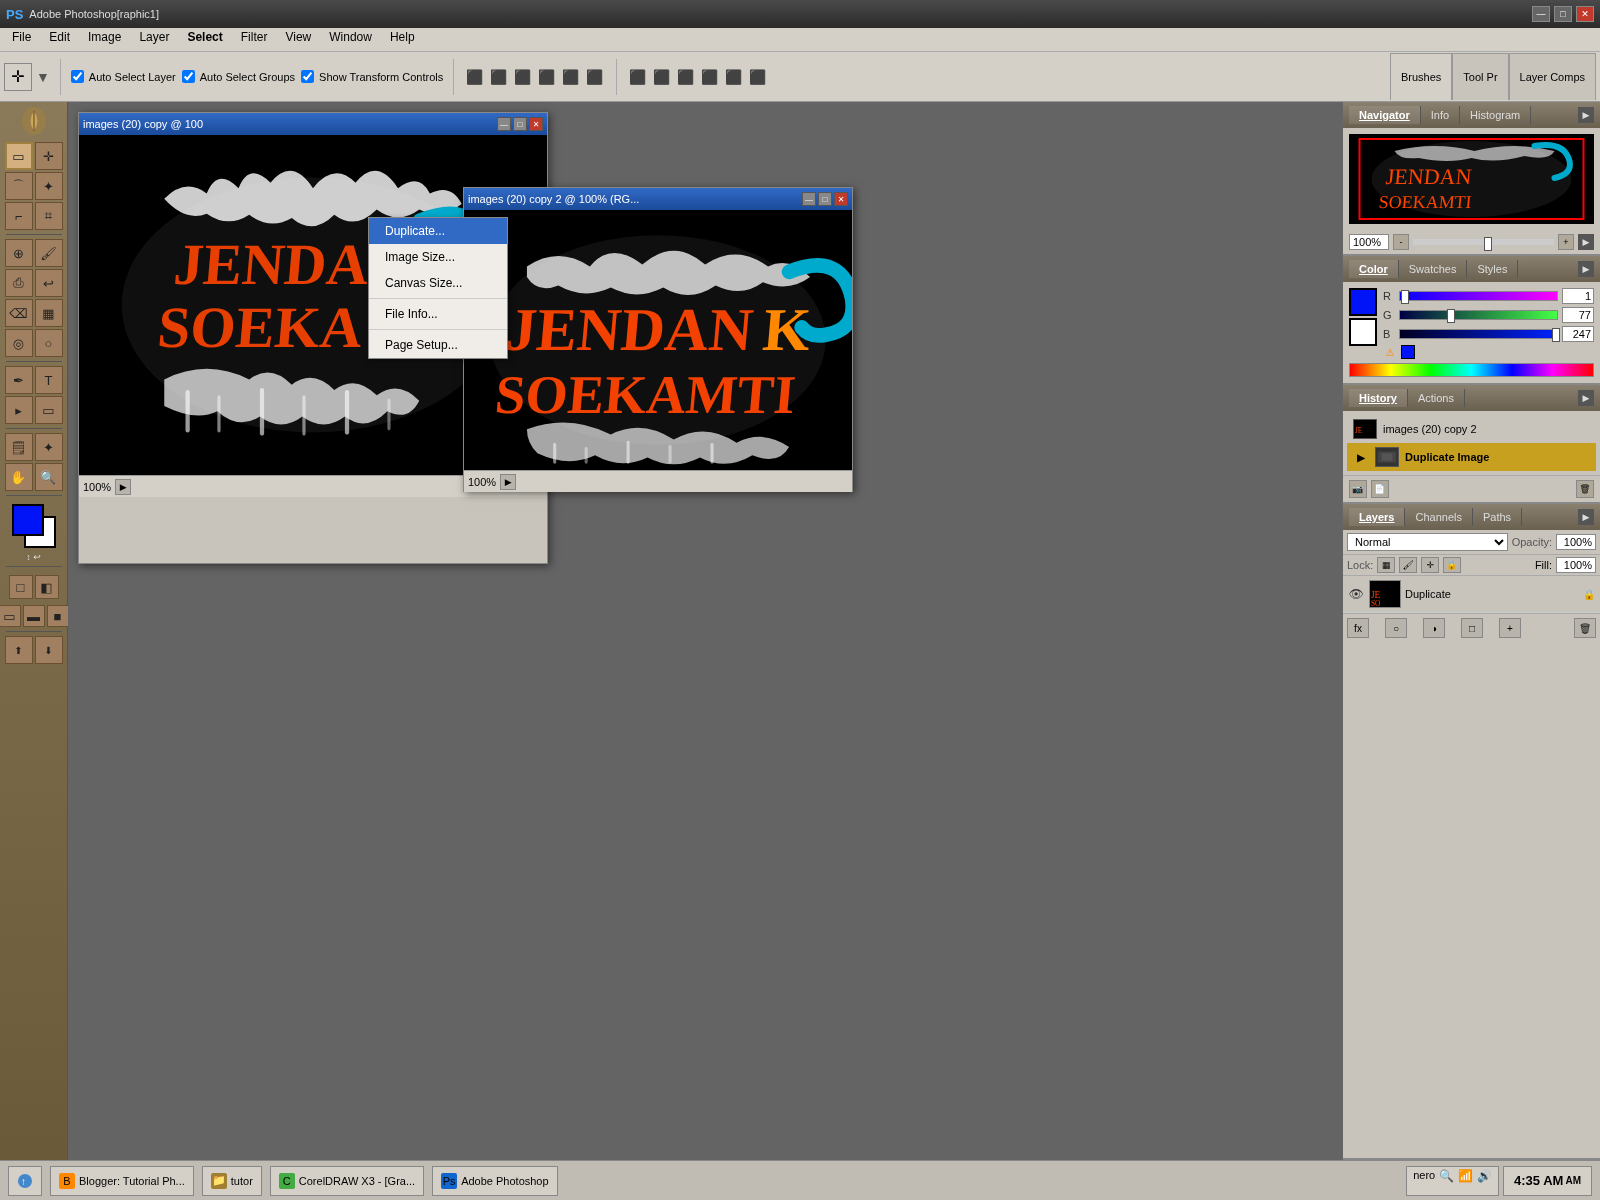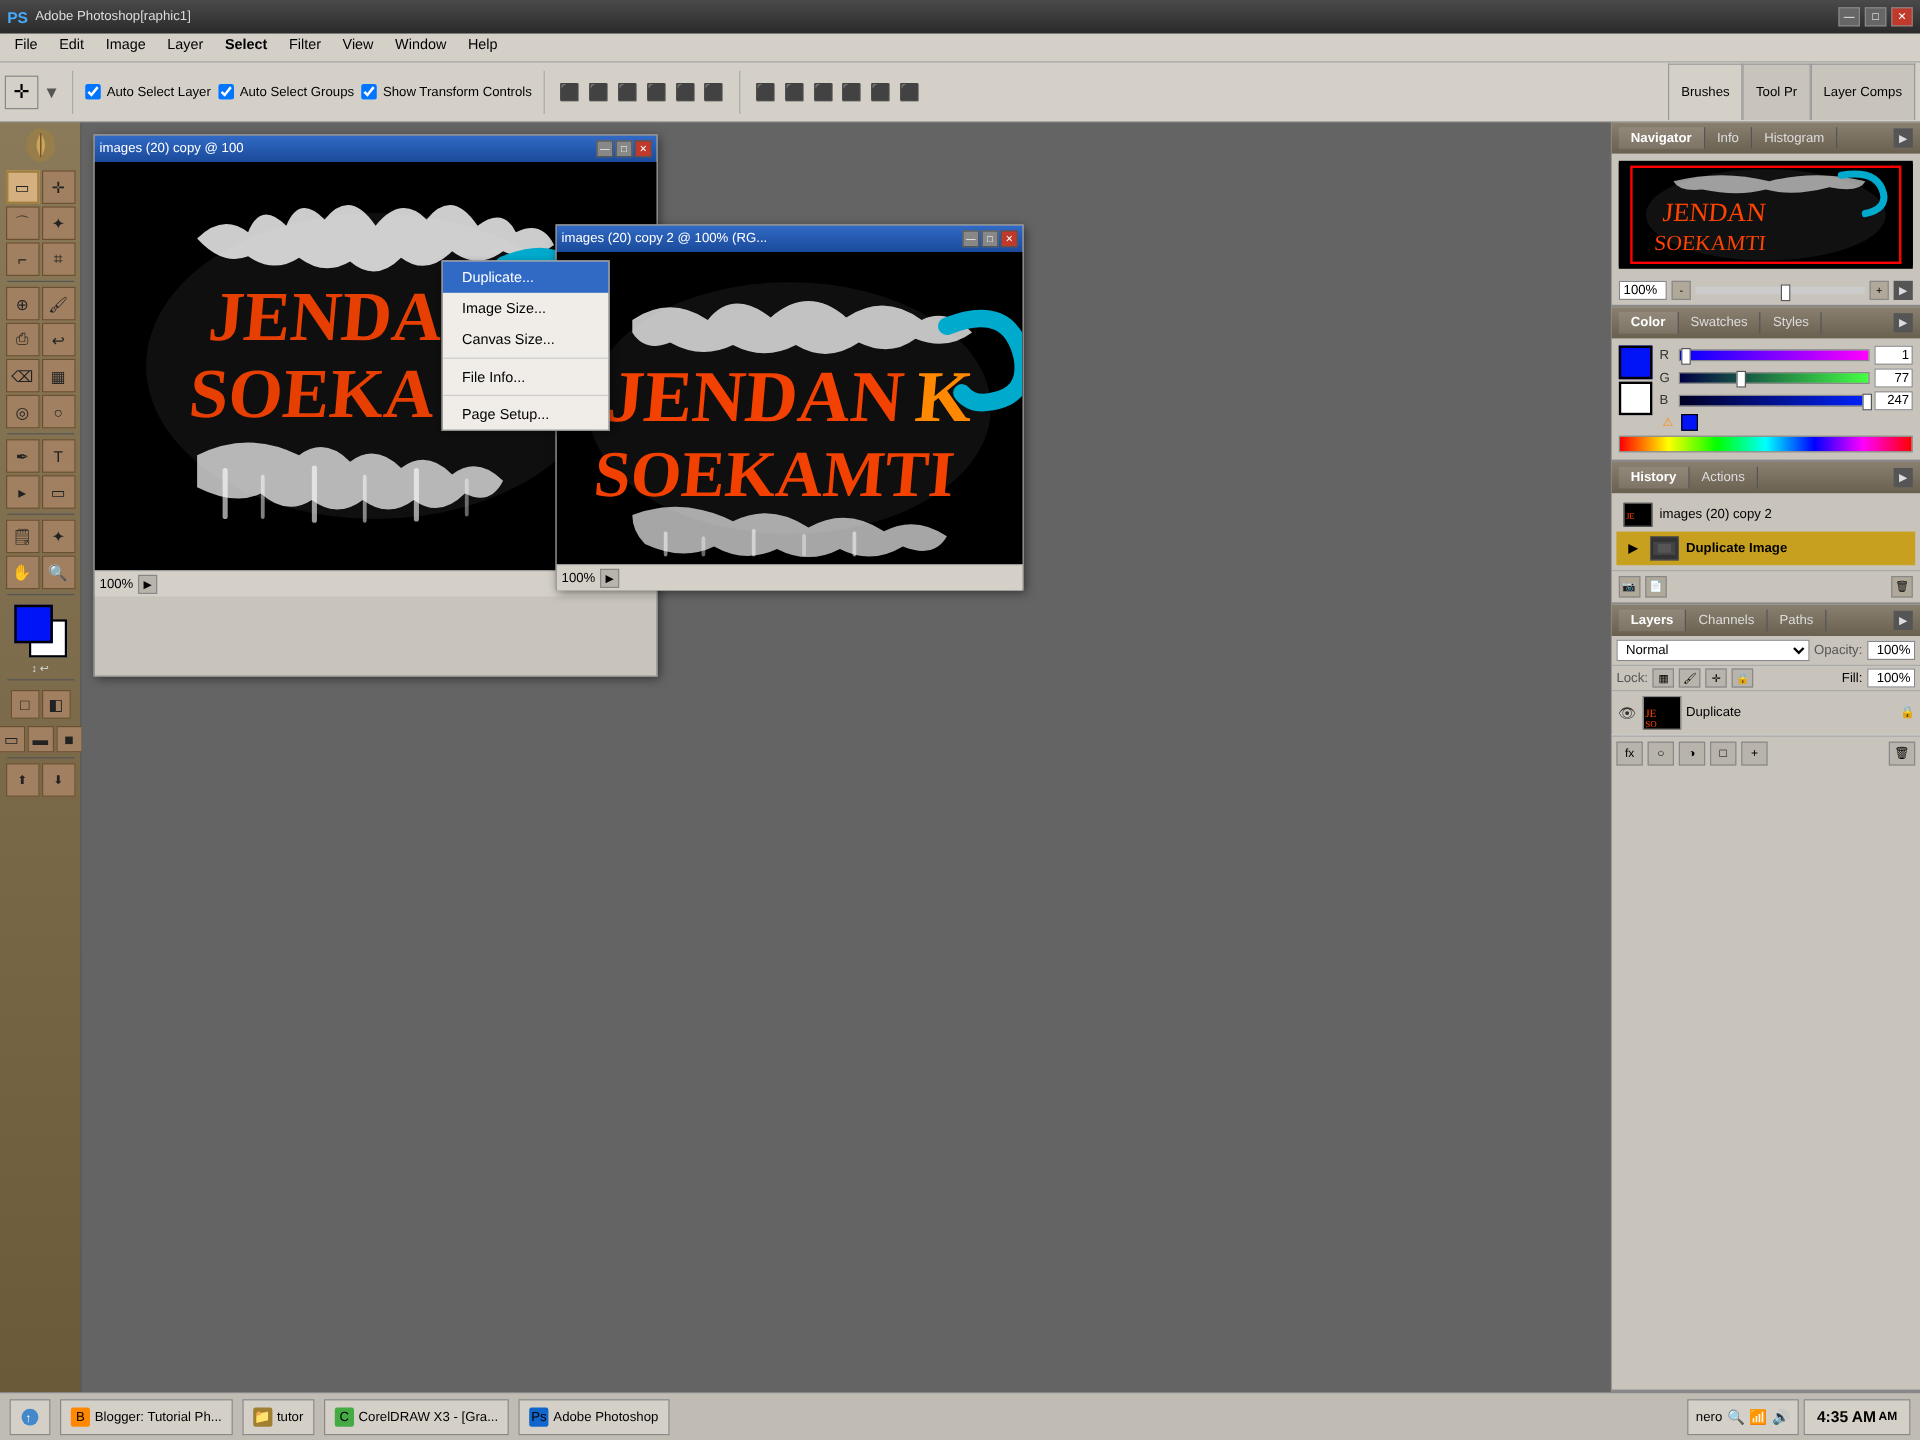--- a/index.html
+++ b/index.html
@@ -282,21 +282,21 @@
       display: flex;
       gap: 0;
     }
     .panel-tab {
       padding: 3px 10px;
       font-size: 11px;
       color: #ddd;
       cursor: pointer;
       border-right: 1px solid #555;
     }
-    .panel-tab.active { color: #fff; font-weight: bold; background: rgba(255,255,255,0.1); }
+    .panel-tab.active { color: #fff; font-weight: bold; background: rgba(255,255,255,0.1); text-decoration: underline; }
     .panel-expand {
       width: 16px; height: 16px;
       background: #555;
       display: flex; align-items: center; justify-content: center;
       font-size: 9px; color: #ddd;
       cursor: pointer;
     }
 
     
     #navigator-panel .nav-preview {
@@ -510,21 +510,21 @@
       border: 1px solid #888;
       overflow: hidden;
       display: flex; align-items: center; justify-content: center;
     }
     .layer-name { font-size: 11px; flex: 1; }
     .layer-lock-icon {
       font-size: 10px; color: #555;
     }
     .layers-bottom-toolbar {
       display: flex;
-      gap: 4px;
+      gap: 16px;
       padding: 4px;
       border-top: 1px solid #aaa;
     }
     .layers-tool-btn {
       width: 22px; height: 20px;
       background: #b8b4ac;
       border: 1px solid #888;
       display: flex; align-items: center; justify-content: center;
       font-size: 10px; cursor: pointer;
     }
@@ -560,21 +560,20 @@
       background: #d4d0c8;
       border: 1px solid #888;
       padding: 3px 10px;
       font-size: 13px;
       font-weight: bold;
       height: 30px;
       display: flex; align-items: center;
     }
     .taskbar-tray {
       display: flex;
-      align-items: center;
       gap: 4px;
       padding: 2px 6px;
       background: #d4d0c8;
       border: 1px solid #888;
       height: 30px;
     }
   </style>
 </head>
 <body>
 

